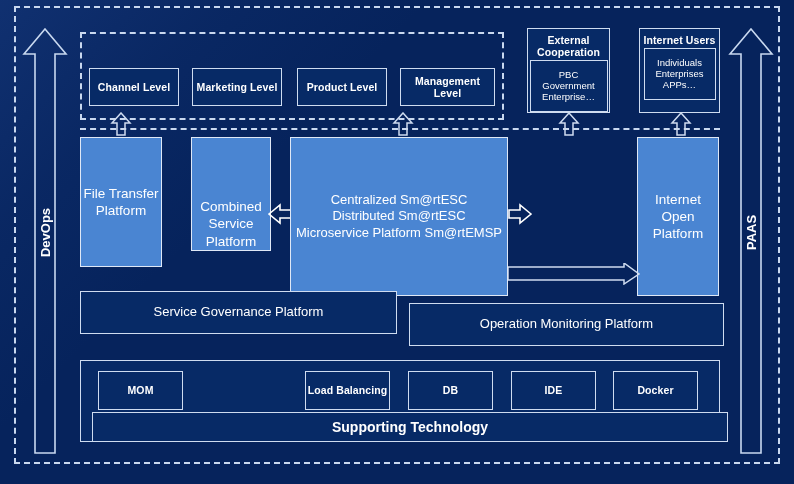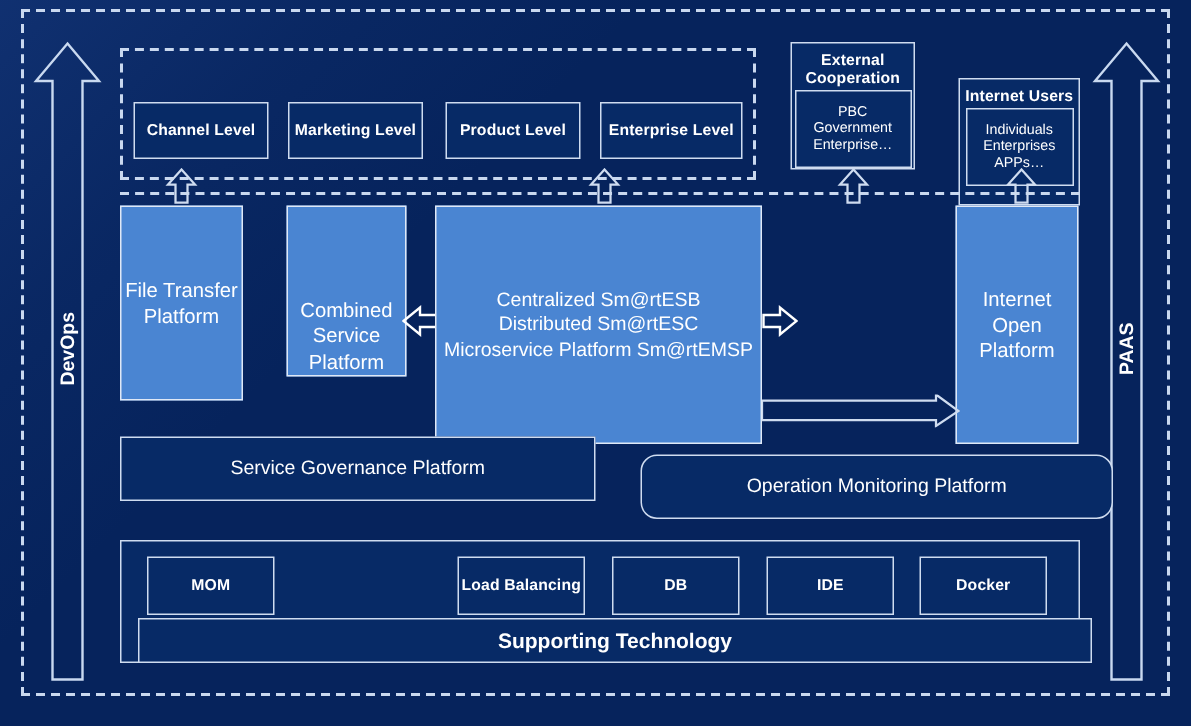--- a/index.html
+++ b/index.html
@@ -107,28 +107,28 @@
       <polygon points="23,3 44,28 33,28 33,427 13,427 13,28 2,28" fill="none" stroke="#c9d9f0" stroke-width="1.6"></polygon>
     </svg>
   </div>
   <div class="side-label" style="left:726px; top:225px; width:50px; text-align:center; transform: rotate(-90deg);">PAAS</div>
 
   <div class="abs dashed-area" style="left:80px; top:32px; width:424px; height:88px;"></div>
 
   <div class="abs navy-box lbl-bold" style="left:89px; top:68px; width:90px; height:38px;">Channel Level</div>
   <div class="abs navy-box lbl-bold" style="left:192px; top:68px; width:90px; height:38px;">Marketing Level</div>
   <div class="abs navy-box lbl-bold" style="left:297px; top:68px; width:90px; height:38px;">Product Level</div>
-  <div class="abs navy-box lbl-bold" style="left:400px; top:68px; width:95px; height:38px;">Enterprise Level</div>
+  <div class="abs navy-box lbl-bold" style="left:400px; top:68px; width:95px; height:38px;">Management Level</div>
 
   <div class="abs navy-box" style="left:527px; top:28px; width:83px; height:85px; flex-direction:column; justify-content:center; padding-top:4px;">
     <div class="lbl-bold" style="width:100%; padding:1px 2px 2px;">External Cooperation</div>
     <div class="navy-box lbl-small" style="width:70px; height:50px; padding:0 3px;">PBC Government Enterprise…</div>
   </div>
 
-  <div class="abs navy-box" style="left:639px; top:28px; width:81px; height:85px; flex-direction:column; justify-content:flex-start; padding-top:4px;margin-top:24px;">
+  <div class="abs navy-box" style="left:639px; top:28px; width:81px; height:85px; flex-direction:column; justify-content:flex-start; padding-top:4px;">
     <div class="lbl-bold" style="width:100%; padding:1px 2px 2px;">Internet Users</div>
     <div class="navy-box lbl-small" style="width:64px; height:50px; padding:0 3px;">Individuals Enterprises APPs…</div>
   </div>
 
   <div class="abs" style="left:80px; top:128px; width:640px; height:0; border-top:2px dashed #c9d8ef;"></div>
 
   <div class="abs up-arrow" style="left:110px; top:112px; width:22px; height:24px;">
     <svg width="22" height="24" viewBox="0 0 22 24">
       <polygon points="11,1 20,11 15,11 15,23 7,23 7,11 2,11" fill="none" stroke="#cfdcf0" stroke-width="1.5"></polygon>
     </svg>
@@ -162,21 +162,21 @@
   </div>
 
   <div class="abs h-arrow" style="left:268px; top:202px; width:24px; height:24px;">
     <svg width="24" height="24" viewBox="0 0 24 24">
       <polygon points="1,12 12,3 12,8 23,8 23,16 12,16 12,21" fill="none" stroke="#ffffff" stroke-width="1.6"></polygon>
     </svg>
   </div>
 
   <div class="abs blue-box" style="left:290px; top:137px; width:218px; height:159px;">
     <div class="stack lbl-mid">
-      <span>Centralized Sm@rtESB</span>
+      <span>Centralized Sm@rtESC</span>
       <span>Distributed Sm@rtESC</span>
       <span>Microservice Platform Sm@rtEMSP</span>
     </div>
   </div>
 
   <div class="abs h-arrow" style="left:508px; top:202px; width:24px; height:24px;">
     <svg width="24" height="24" viewBox="0 0 24 24">
       <polygon points="23,12 12,3 12,8 1,8 1,16 12,16 12,21" fill="none" stroke="#ffffff" stroke-width="1.6"></polygon>
     </svg>
   </div>
@@ -189,21 +189,21 @@
   </div>
 
   <div class="abs h-arrow" style="left:508px; top:263px; width:132px; height:22px;">
     <svg width="132" height="22" viewBox="0 0 132 22">
       <polygon points="0,4 116,4 116,0 131,11 116,21 116,17 0,17" fill="none" stroke="#cfdcf0" stroke-width="1.5"></polygon>
     </svg>
   </div>
 
   <div class="abs navy-box lbl-mid" style="left:80px; top:291px; width:317px; height:43px;">Service Governance Platform</div>
 
-  <div class="abs navy-box lbl-mid" style="left:427px; top:303px; width:315px; height:43px;border-radius:11px;">Operation Monitoring Platform</div>
+  <div class="abs navy-box lbl-mid" style="left:409px; top:303px; width:315px; height:43px;">Operation Monitoring Platform</div>
 
   <div class="abs navy-box" style="left:80px; top:360px; width:640px; height:82px; display:block;"></div>
 
   <div class="abs navy-box lbl-bold" style="left:98px; top:371px; width:85px; height:39px;">MOM</div>
   <div class="abs navy-box lbl-bold" style="left:305px; top:371px; width:85px; height:39px;">Load Balancing</div>
   <div class="abs navy-box lbl-bold" style="left:408px; top:371px; width:85px; height:39px;">DB</div>
   <div class="abs navy-box lbl-bold" style="left:511px; top:371px; width:85px; height:39px;">IDE</div>
   <div class="abs navy-box lbl-bold" style="left:613px; top:371px; width:85px; height:39px;">Docker</div>
 
   <div class="abs navy-box" style="left:92px; top:412px; width:636px; height:30px;">

